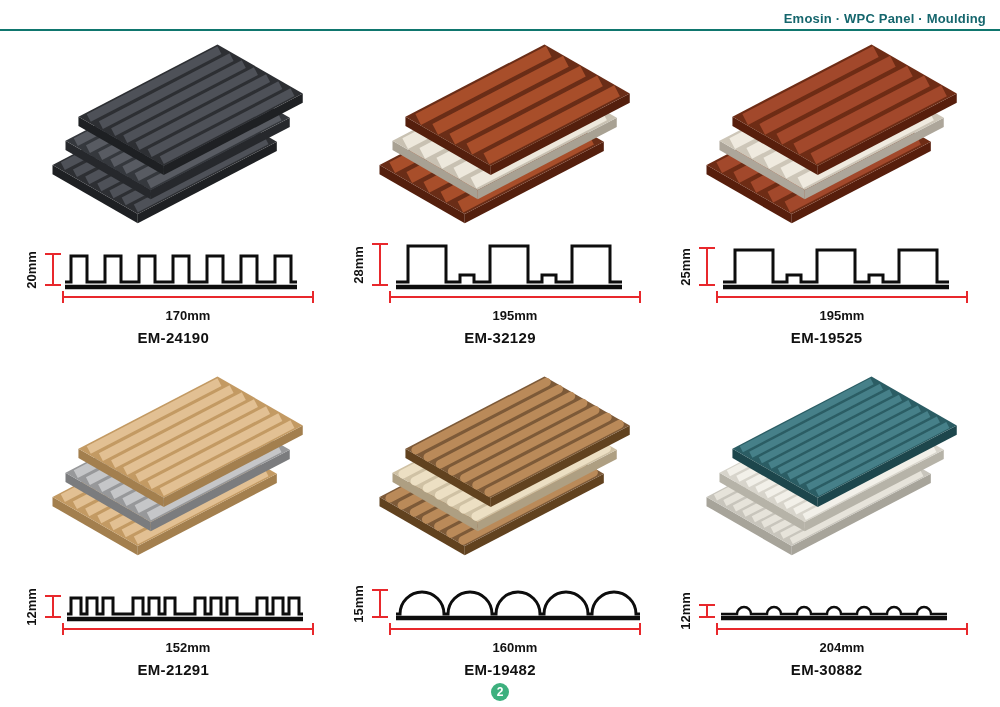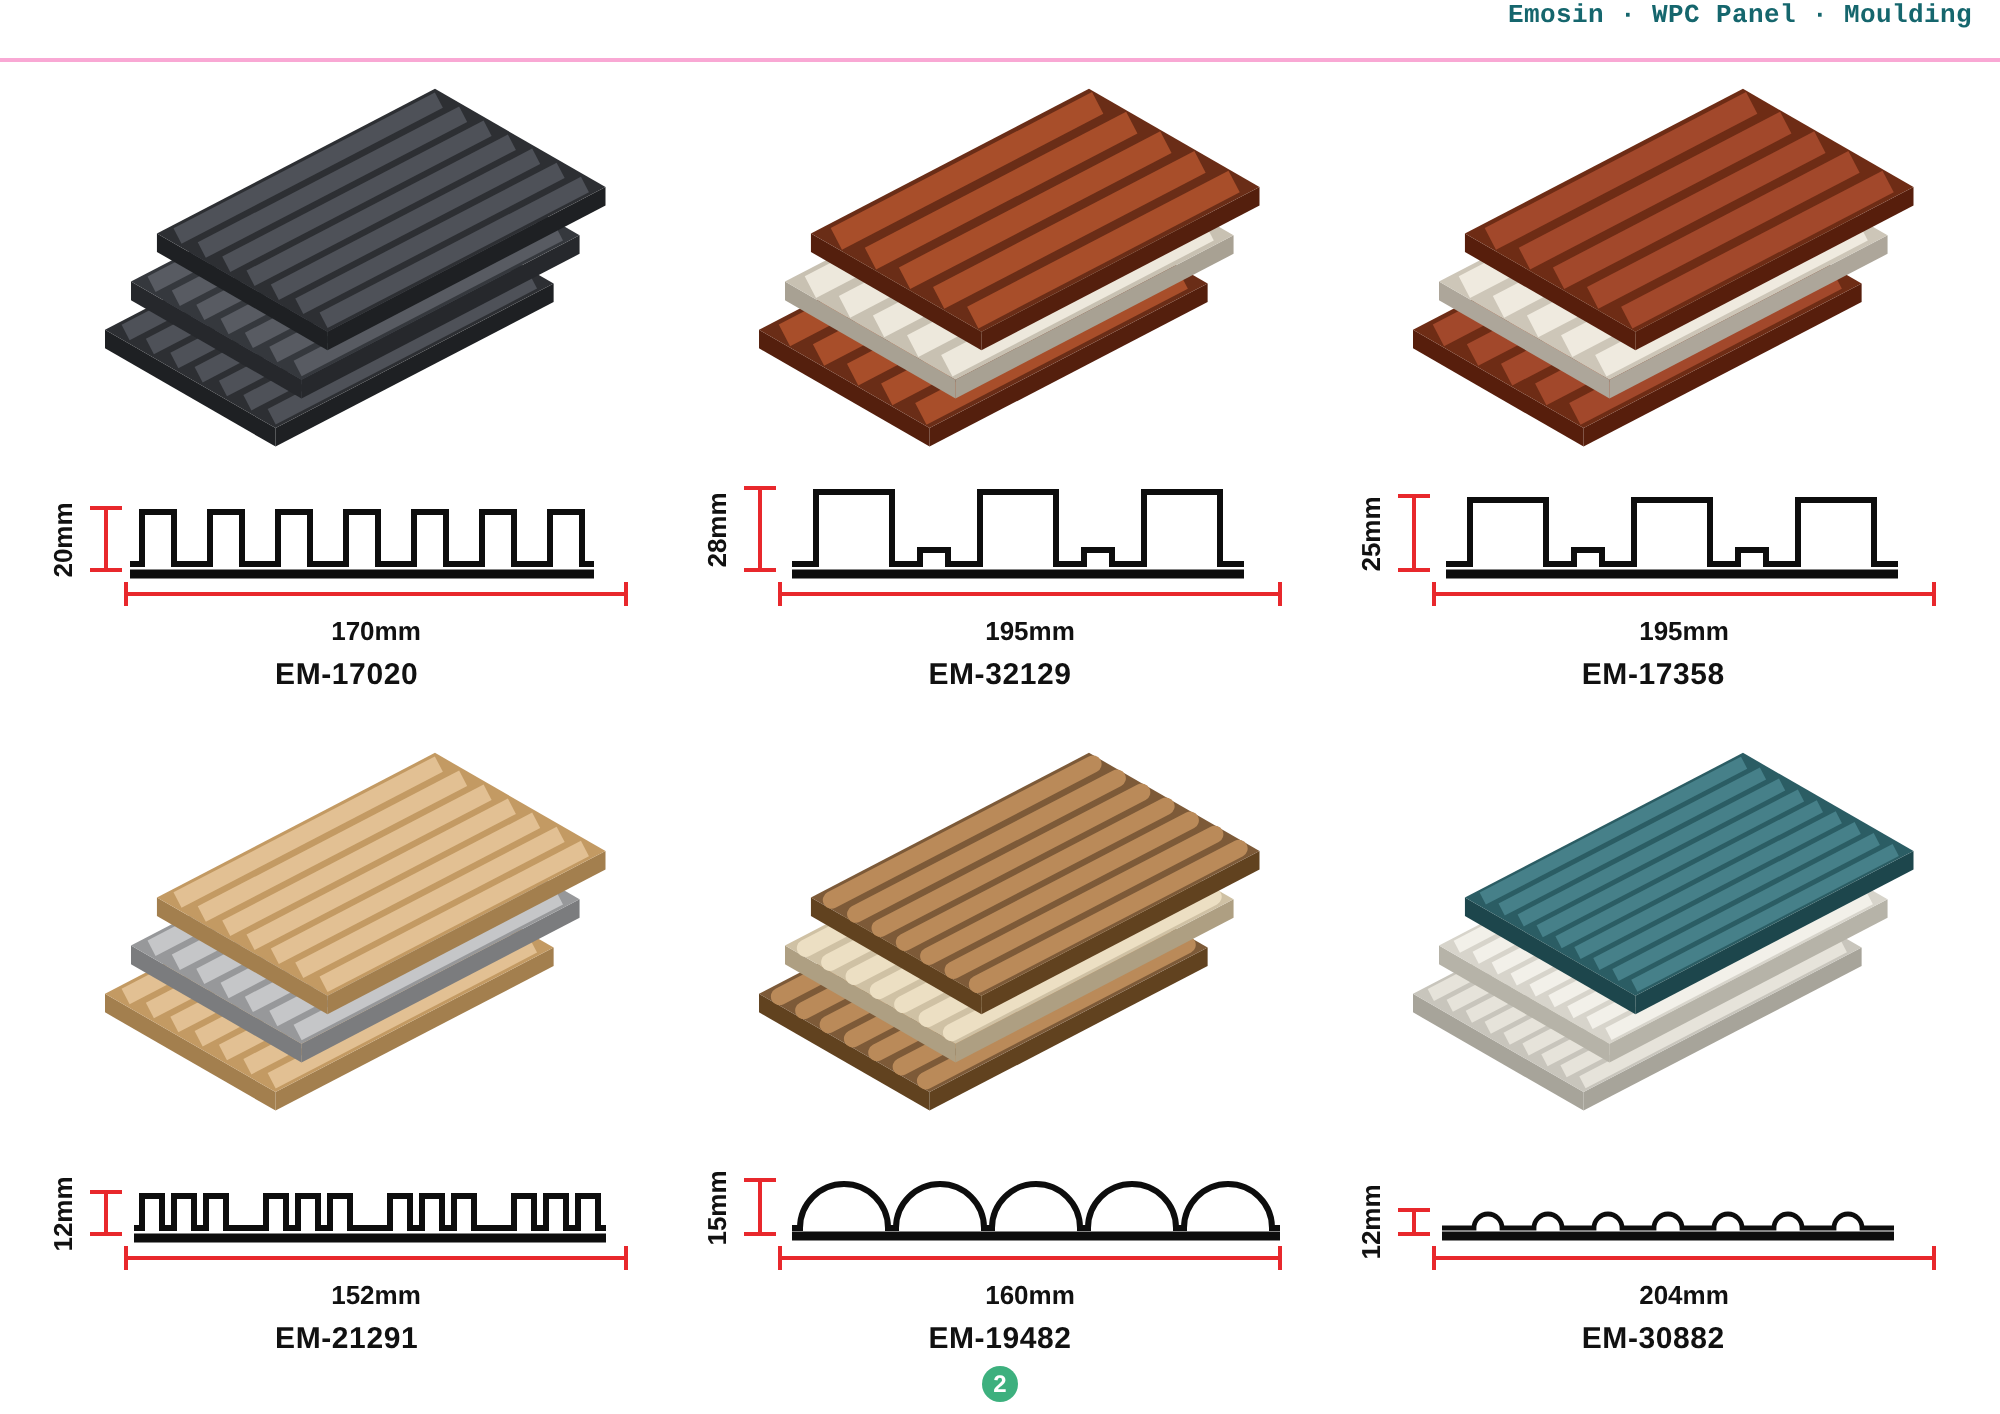--- a/index.html
+++ b/index.html
@@ -6,25 +6,24 @@
   html,body{margin:0;padding:0;background:#ffffff;}
   .page{
     position:relative;
     width:1000px;height:707px;
     background:#ffffff;
     font-family:"Liberation Sans", sans-serif;
     overflow:hidden;
   }
   
   .topbar{
-    display:flex;justify-content:flex-end;
+    display:flex;justify-content:flex-end;align-items:flex-end;
     height:26px;
     padding:0 14px 3px 14px;
-    border-bottom:2px solid #f9a8d4;
-    font-family:Liberation Mono, monospace;
+    border-bottom:2px solid #0f766e;
   }
   .brand{
     color:#15666d;
     font-size:13px;
     font-weight:bold;
     letter-spacing:.2px;
   }
   
   .grid{
     display:grid;
@@ -107,21 +106,21 @@
       <svg class="profile-svg" viewBox="0 0 300 100">
         <g class="red">
           <path d="M22 27 H38 M30 27 V58 M22 58 H38"></path>
           <path d="M40 64 V76 M40 70 H290 M290 64 V76"></path>
         </g>
         <text class="dim" x="13" y="43" transform="rotate(-90 13 43)">20mm</text>
         <text class="dim" x="165" y="93">170mm</text>
         <path class="blk" d="M42 55 h6 v-26 h16 v26 h18 v-26 h16 v26 h18 v-26 h16 v26 h18 v-26 h16 v26 h18 v-26 h16 v26 h18 v-26 h16 v26 h18 v-26 h16 v26 h6"></path>
         <path class="blk base" d="M42 60 H274"></path>
       </svg>
-      <div class="code">EM-17020</div>
+      <div class="code">EM-24190</div>
     </section>
 
     <section class="cell">
       <div class="panel-img">
           <svg viewBox="0 0 300 205" xmlns="http://www.w3.org/2000/svg">
             <polygon points="20,138 112,191 112,201 20,148" fill="#541f0d"></polygon>
             <polygon points="112,191 262,113 262,123 112,201" fill="#541f0d"></polygon>
             <polygon points="20,138 170,60 262,113 112,191" fill="#6a2d17"></polygon>
             <line x1="33.7" y1="141.0" x2="174.7" y2="67.6" stroke="#a84e2a" stroke-width="13.2"></line>
             <line x1="52.1" y1="151.6" x2="193.1" y2="78.2" stroke="#a84e2a" stroke-width="13.2"></line>
@@ -191,21 +190,21 @@
       <svg class="profile-svg" viewBox="0 0 300 100">
         <g class="red">
           <path d="M22 21 H38 M30 21 V58 M22 58 H38"></path>
           <path d="M40 64 V76 M40 70 H290 M290 64 V76"></path>
         </g>
         <text class="dim" x="13" y="40" transform="rotate(-90 13 40)">25mm</text>
         <text class="dim" x="165" y="93">195mm</text>
         <path class="blk" d="M46 55 h12 v-32 h38 v32 h14 v-7 h14 v7 h16 v-32 h38 v32 h14 v-7 h14 v7 h16 v-32 h38 v32 h12"></path>
         <path class="blk base" d="M46 60 H272"></path>
       </svg>
-      <div class="code">EM-17358</div>
+      <div class="code">EM-19525</div>
     </section>
 
     <section class="cell">
       <div class="panel-img">
           <svg viewBox="0 0 300 205" xmlns="http://www.w3.org/2000/svg">
             <polygon points="20,138 112,191 112,201 20,148" fill="#a37f4e"></polygon>
             <polygon points="112,191 262,113 262,123 112,201" fill="#a37f4e"></polygon>
             <polygon points="20,138 170,60 262,113 112,191" fill="#c39a63"></polygon>
             <line x1="31.1" y1="139.4" x2="172.1" y2="66.1" stroke="#e2c093" stroke-width="9.4"></line>
             <line x1="44.2" y1="147.0" x2="185.2" y2="73.7" stroke="#e2c093" stroke-width="9.4"></line>

